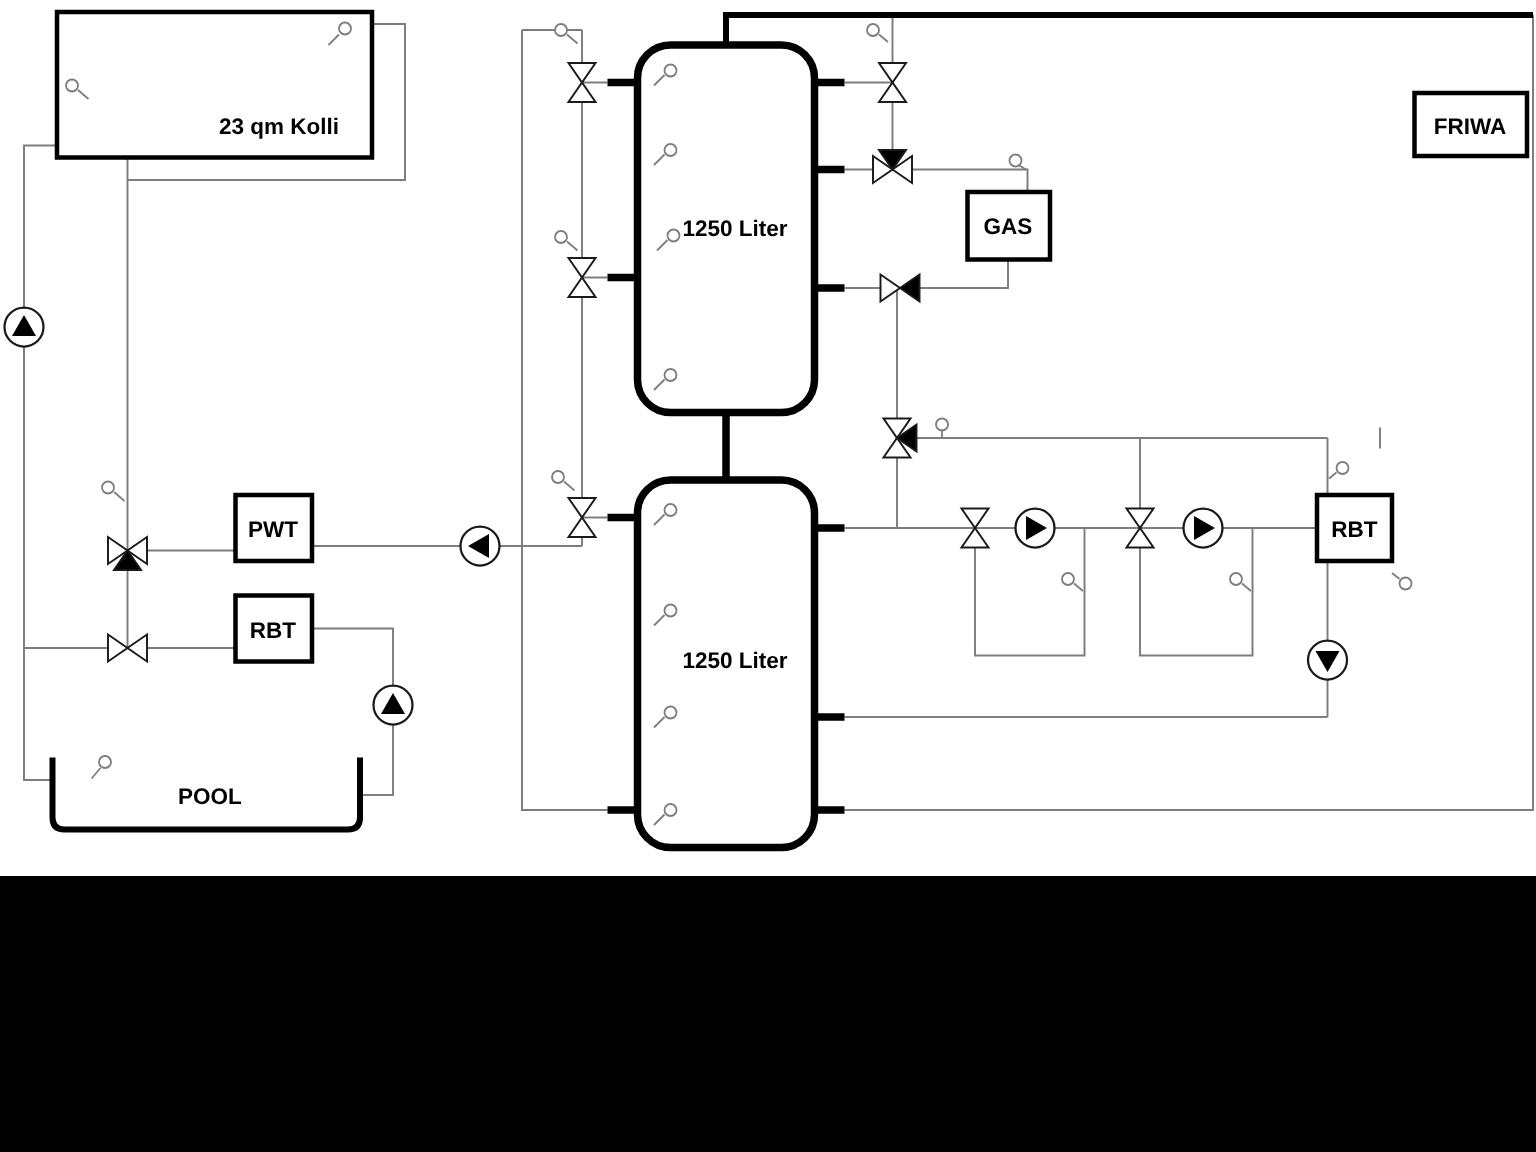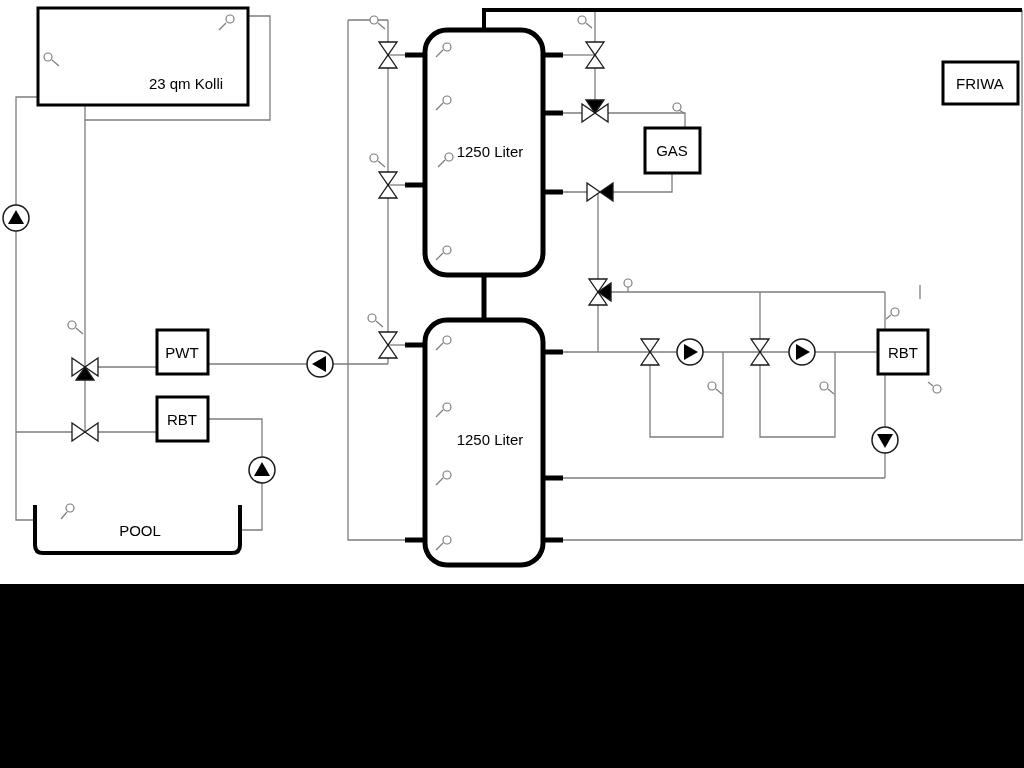--- a/index.html
+++ b/index.html
@@ -1,16 +1,16 @@
 <!DOCTYPE html>
 <html><head>
 <meta charset="utf-8">
 <style>
   html,body{margin:0;padding:0;background:#000;}
-  .stage{position:relative;width:1024px;height:768px;background:#1d4ed8;overflow:hidden;}
+  .stage{position:relative;width:1024px;height:768px;background:#1d4ed8;overflow:hidden;font-weight:bold;}
   svg{display:block;}
   text{font-family:"Liberation Sans", sans-serif;fill:#000;}
 </style>
 </head>
 <body>
 
 <div class="stage">
 <svg width="1024" height="768" viewBox="0 0 1024 768">
 
   <rect x="0" y="0" width="1024" height="584" fill="#ffffff"></rect>

